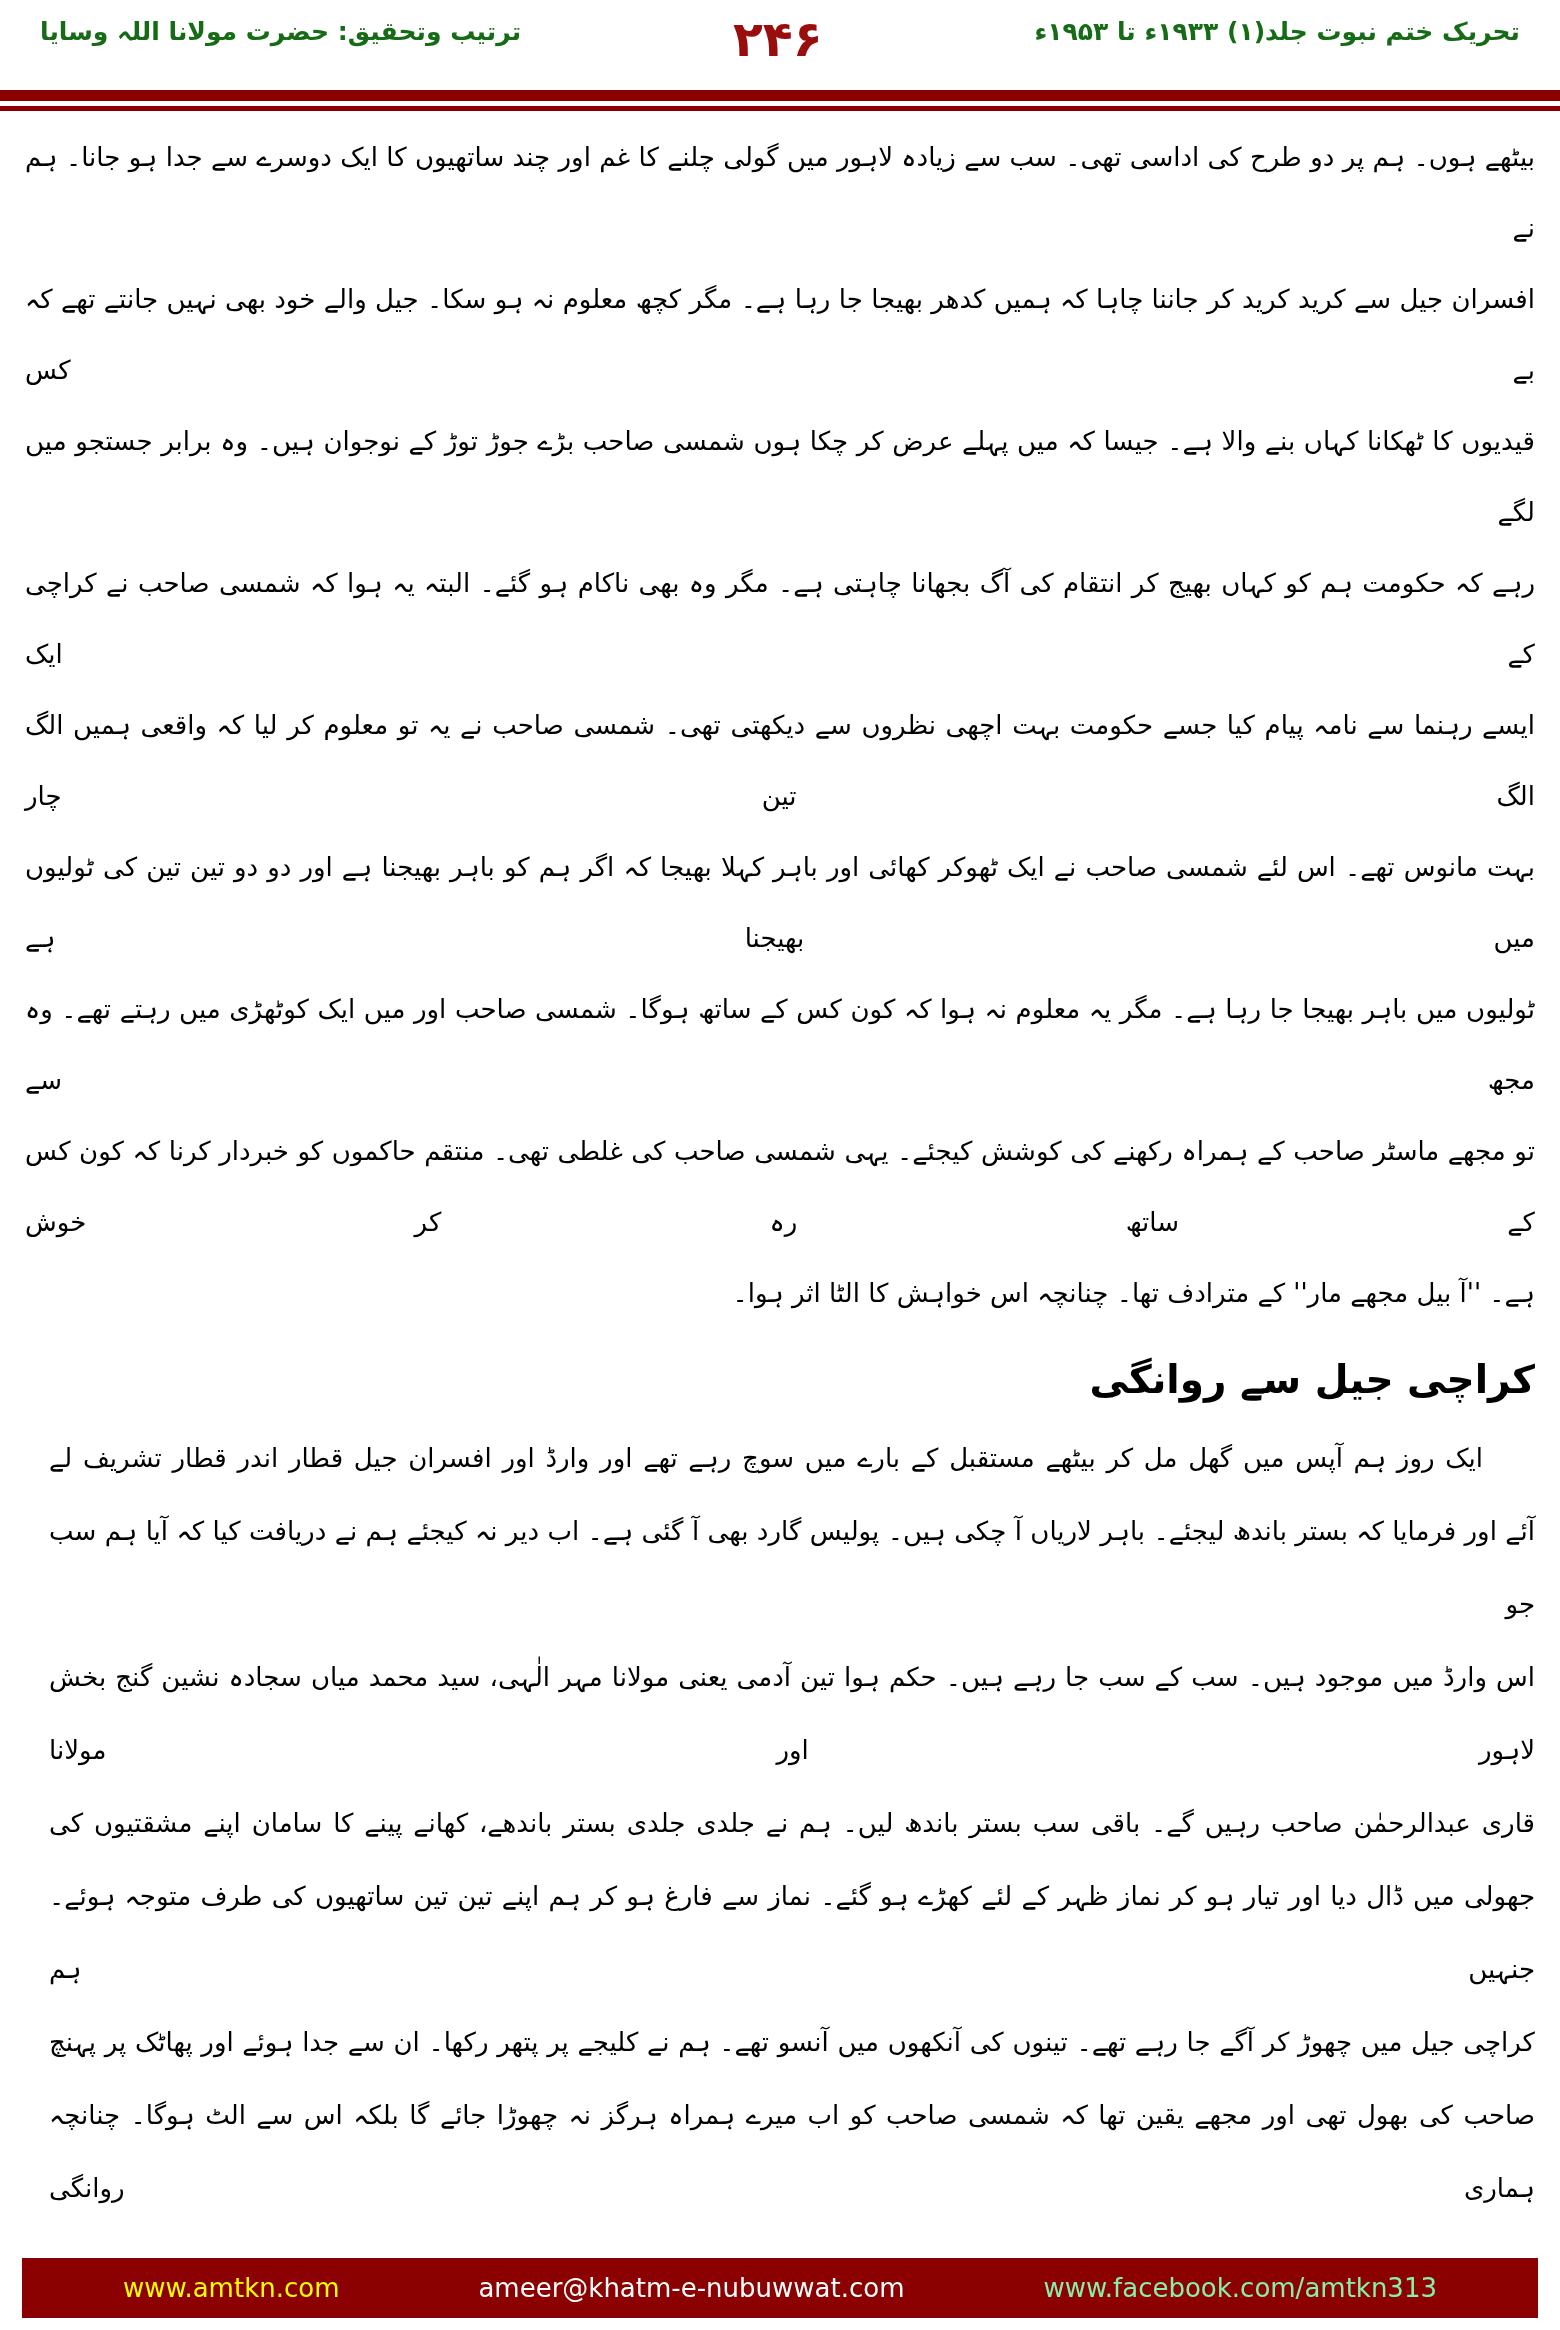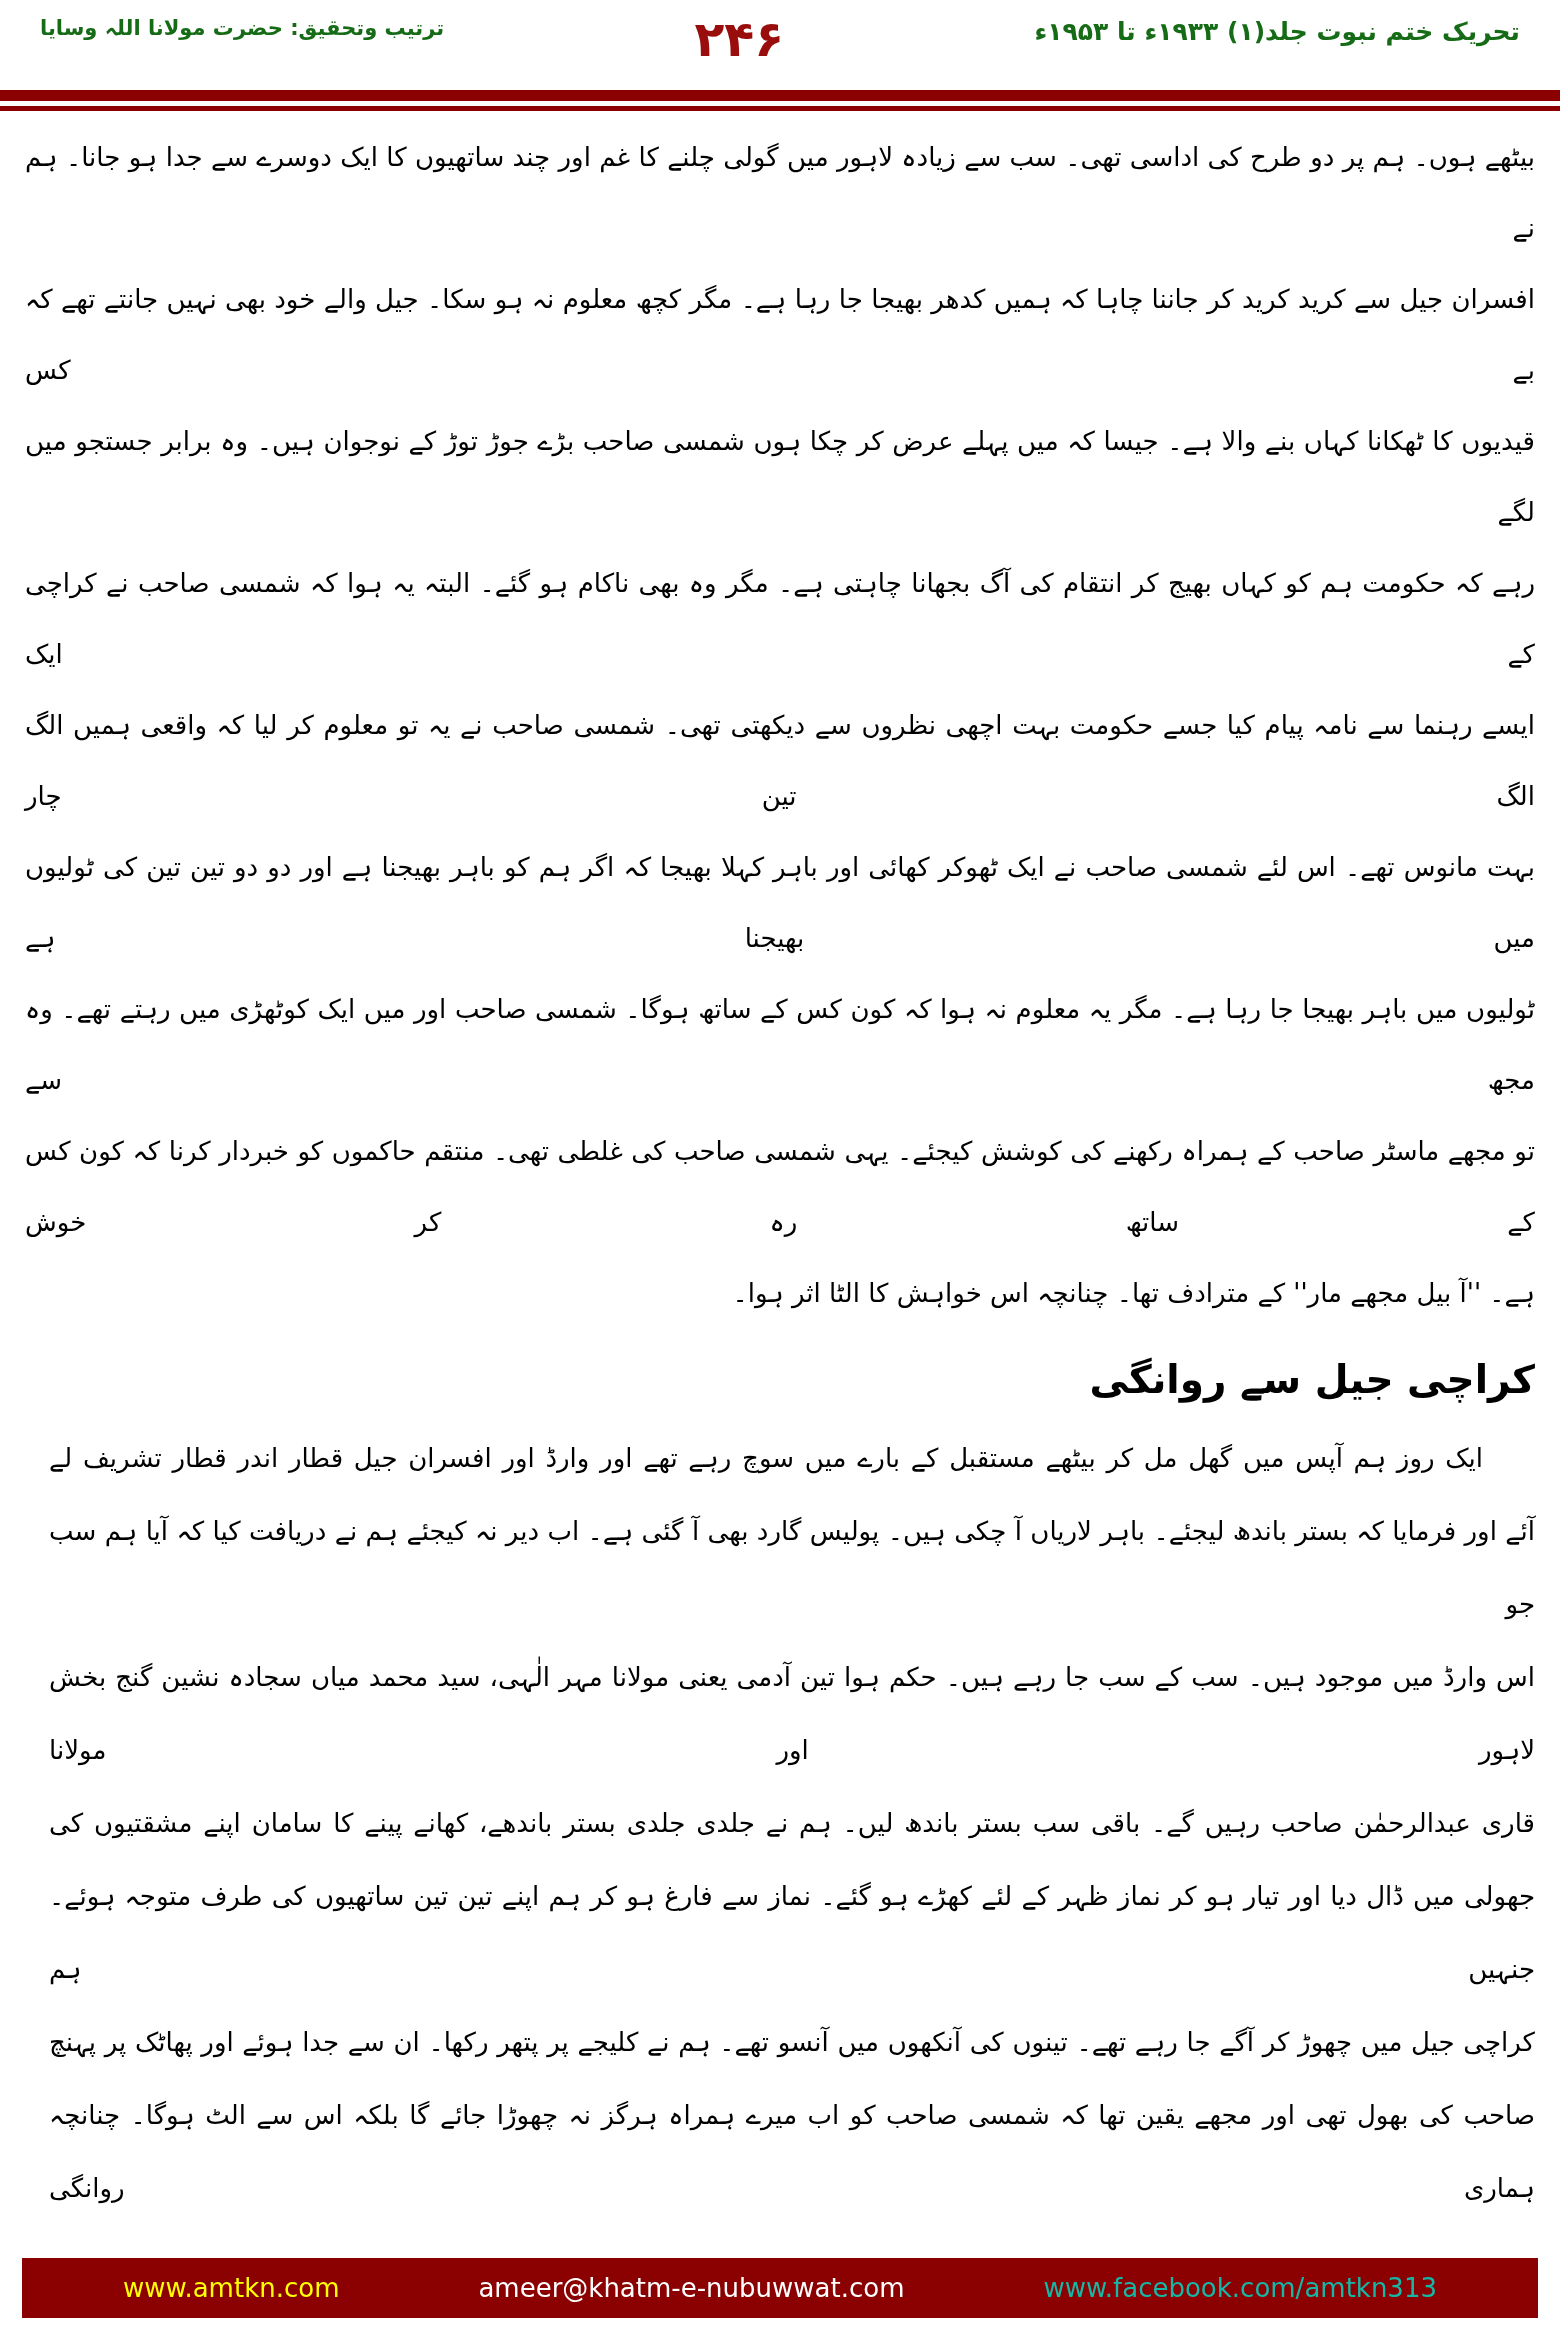--- a/index.html
+++ b/index.html
@@ -29,21 +29,21 @@
     white-space:nowrap;
   }
   .header .page-number{
     color:#9a0d0d;
     font-size:49px;
     font-weight:bold;
     line-height:1.1;
   }
   .header .editor-credit{
     color:#166b16;
-    font-size:21px;
+    font-size:25px;
     font-weight:bold;
     line-height:1.5;
     white-space:nowrap;
   }
   
   .rule-wrap{padding:3.4px 0 0 0;}
   .rule-thick{height:11px;background:#8b0000;}
   .rule-gap{height:5px;background:#ffffff;}
   .rule-thin{height:4.2px;background:#8b0000;}
   
@@ -82,21 +82,21 @@
     background:#8b0000;
     display:flex;
     align-items:center;
     justify-content:space-between;
     padding:0 101px;
     box-sizing:border-box;
     font-size:26px;
   }
   .footer-bar .site{color:#ffff00;}
   .footer-bar .email{color:#ffffff;}
-  .footer-bar .facebook{color:#14b8a6;}
+  .footer-bar .facebook{color:#86efac;}
 </style>
 </head>
 <body>
 
 <div class="page">
 
   <div class="header">
     <div class="book-title">تحریک ختم نبوت جلد(۱) ۱۹۳۳ء تا ۱۹۵۳ء</div>
     <div class="page-number">۲۴۶</div>
     <div class="editor-credit">ترتیب وتحقیق: حضرت مولانا اللہ وسایا</div>

